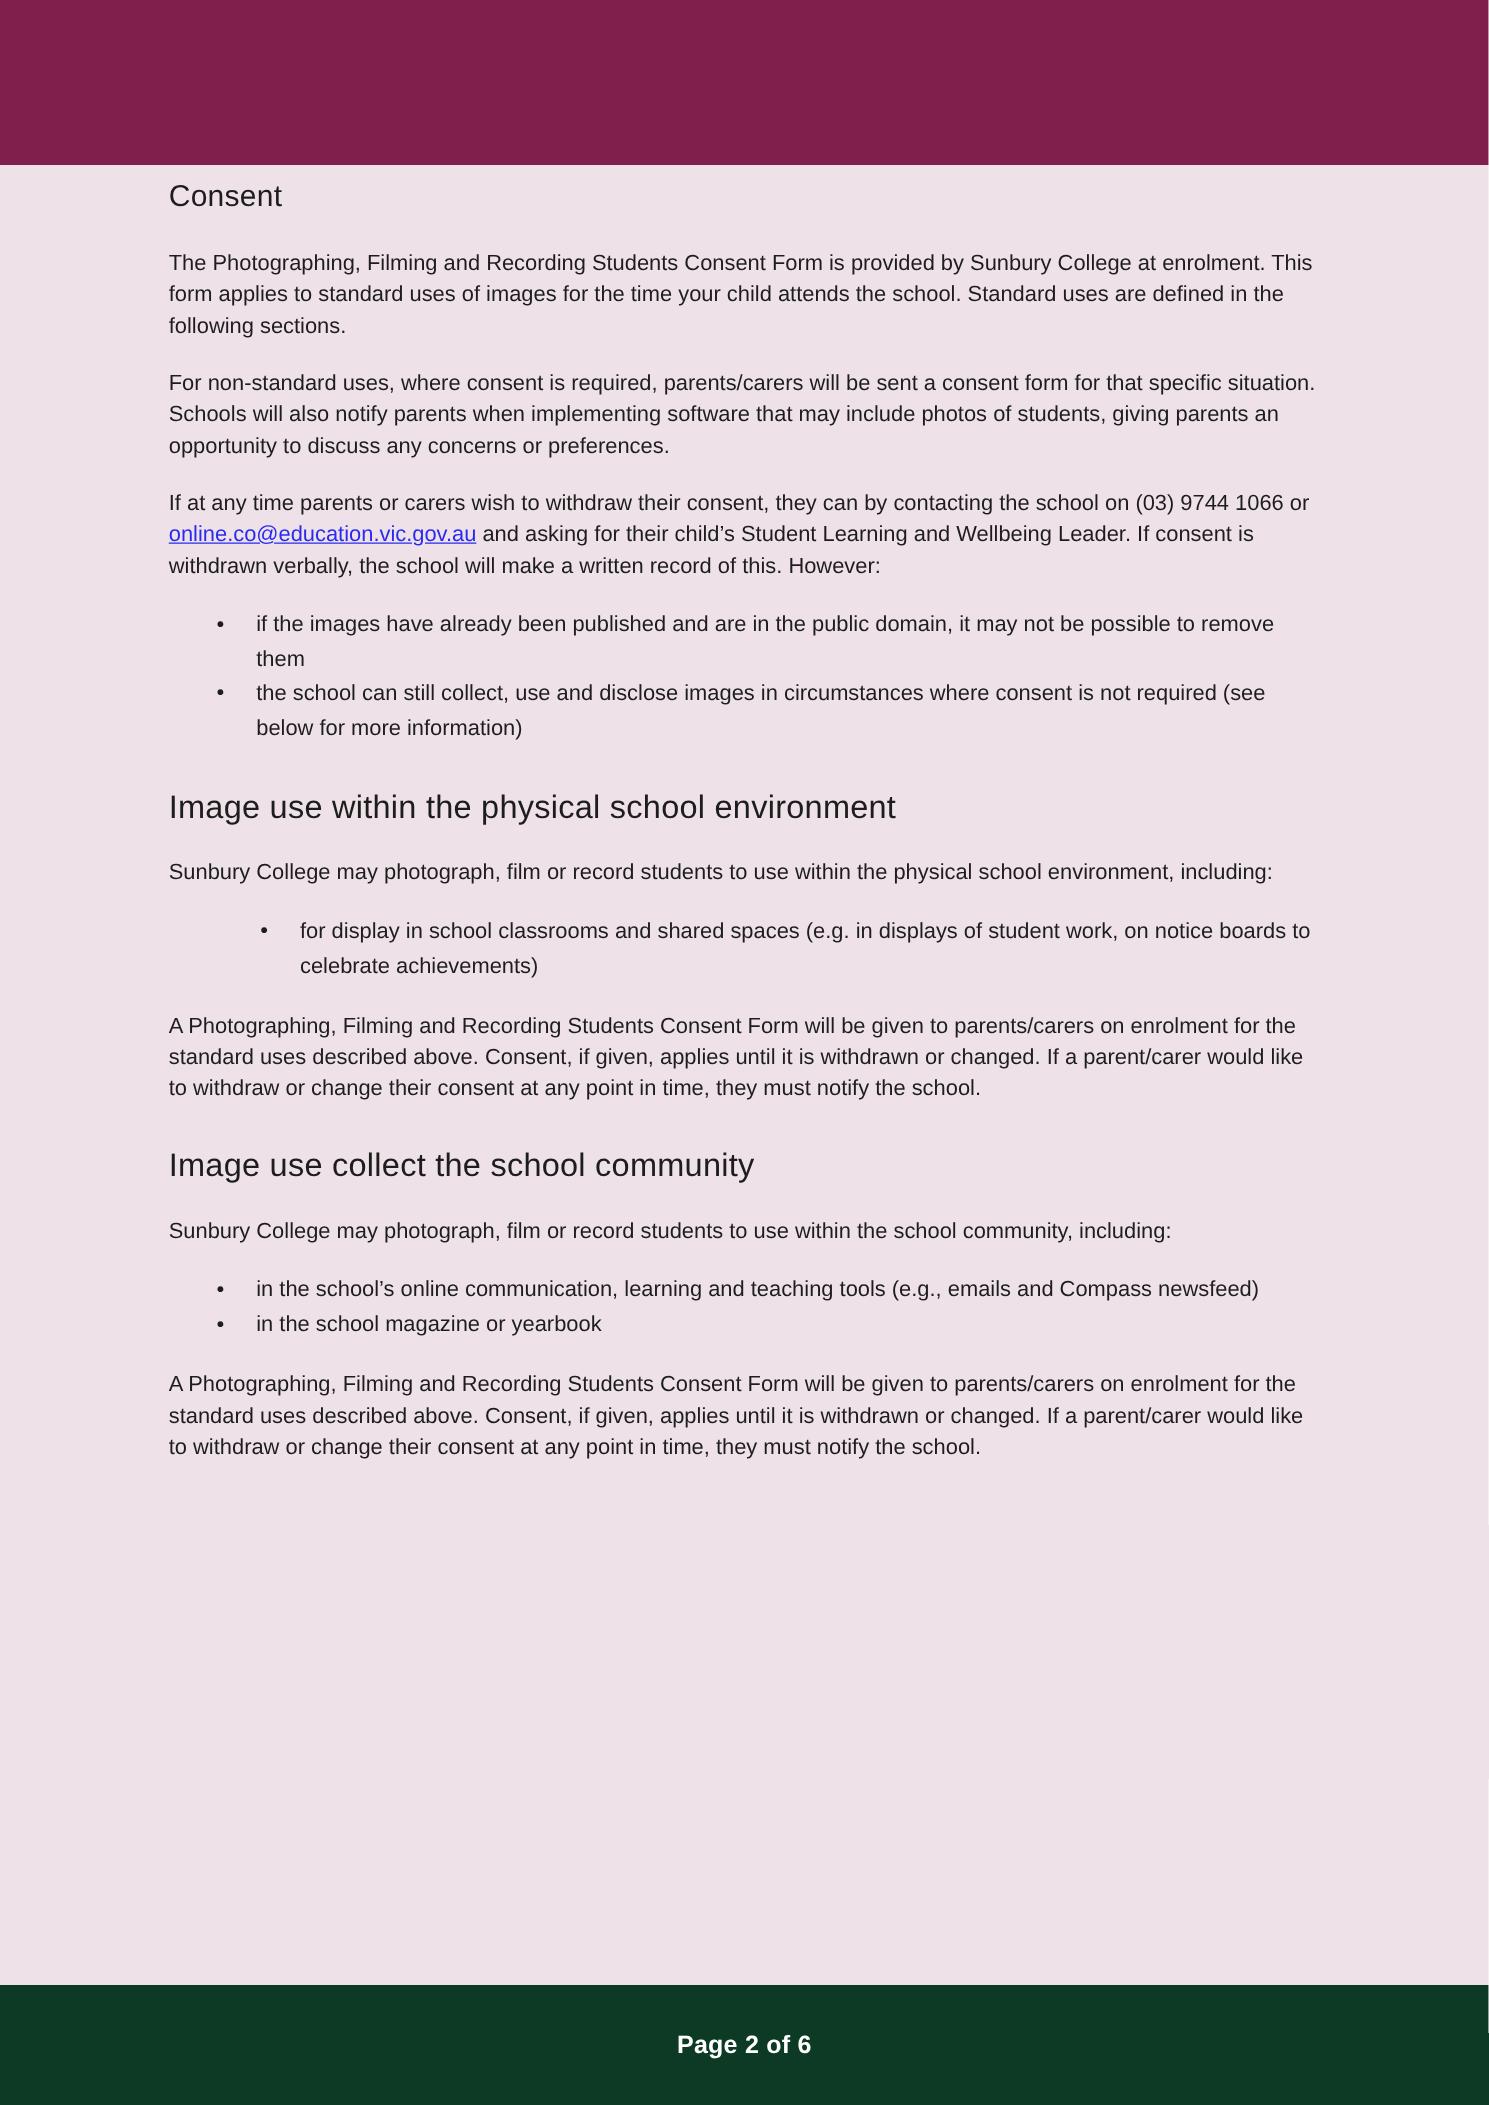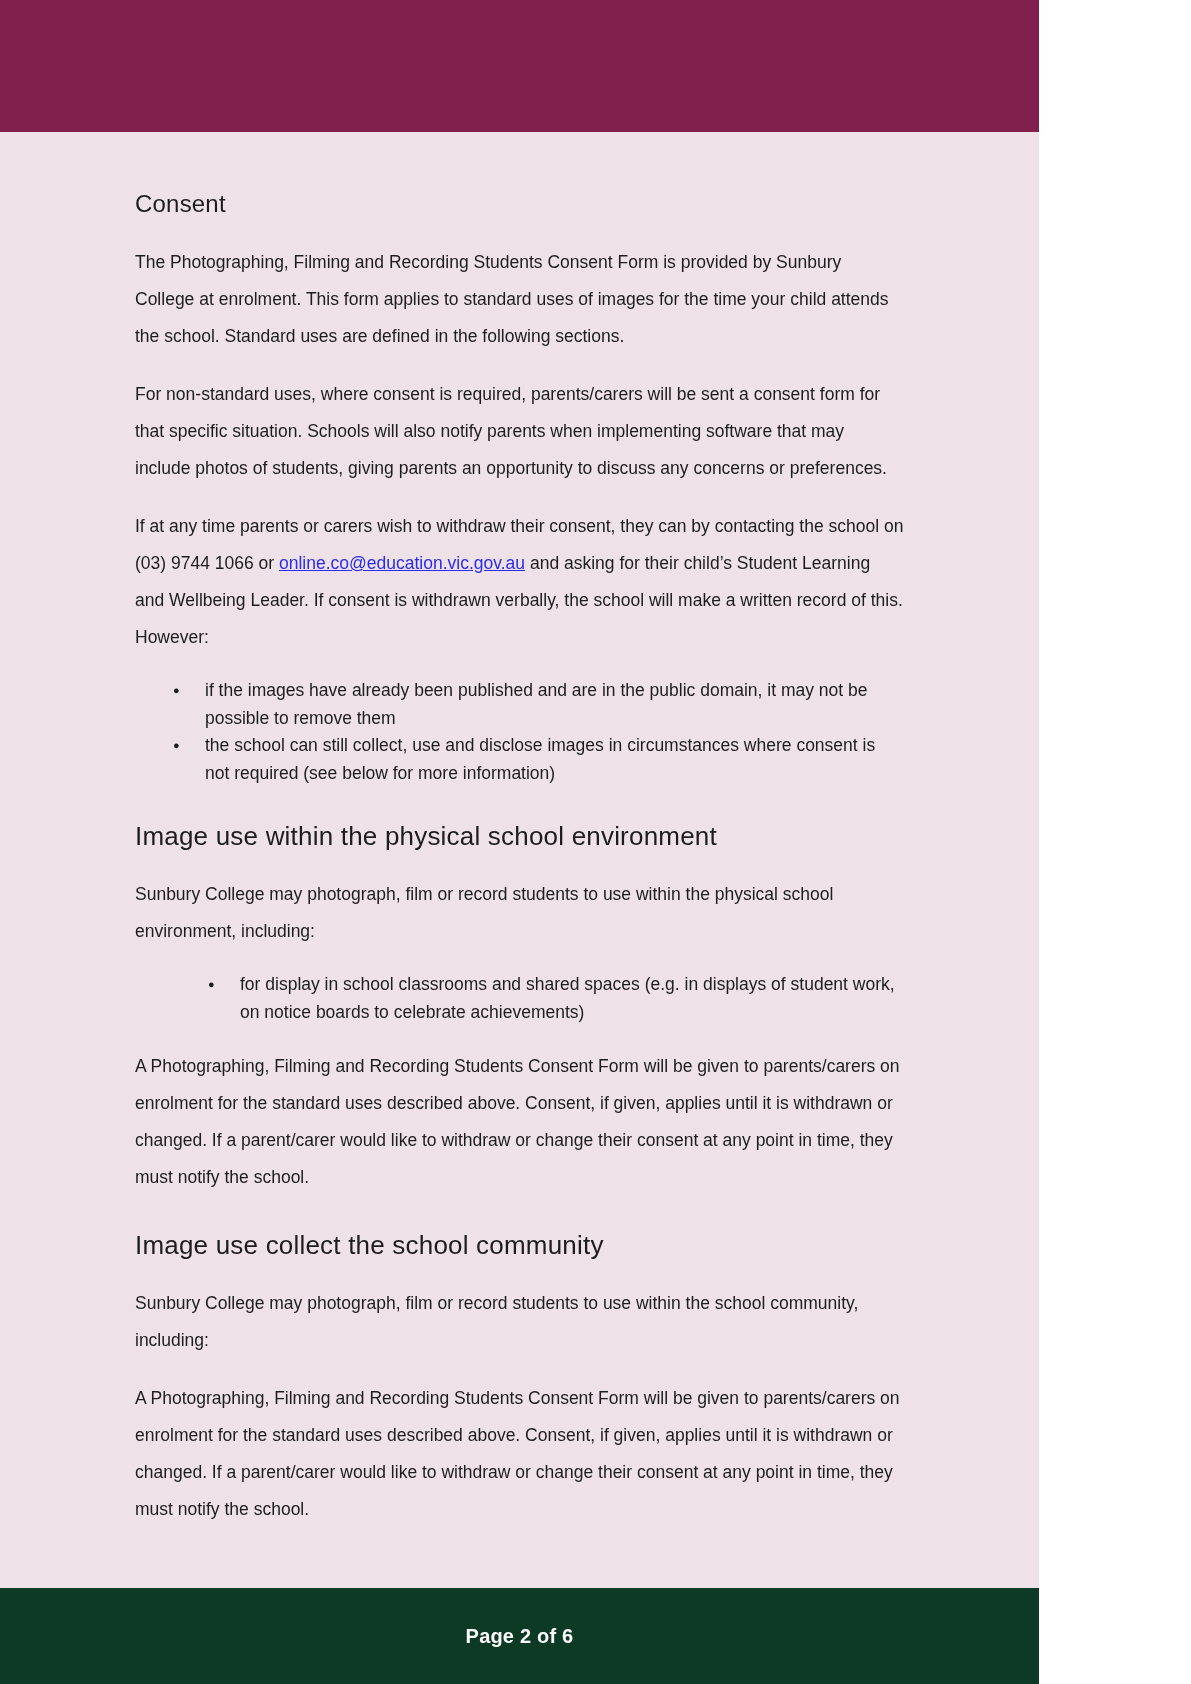--- a/index.html
+++ b/index.html
@@ -2,27 +2,26 @@
 <html style="--header-color: #811f4c; --body-background: #eee2e8; --footer-color: #0c3a25; --link-color: #2b2bf0; --text-color: #1d1d1d; --footer-text-color: #ffffff;"><head>
 <meta charset="utf-8">
 <style>
   * { margin: 0; padding: 0; box-sizing: border-box; }
   html, body { background: #ffffff; }
   body {
     font-family: "Liberation Sans", "DejaVu Sans", sans-serif;
     color: var(--text-color, #1d1d1d);
   }
   .page {
-    width: 1039px;
+    width: 1191px;
     height: 1684px;
     display: flex;
     flex-direction: column;
     background: var(--body-background, #eee2e8);
     overflow: hidden;
-    gap: 46px;
   }
   .band-top {
     height: 132px;
     flex: 0 0 132px;
     background: var(--header-color, #811f4c);
   }
   .content {
     flex: 1 1 auto;
     padding: 12px 135px 0 135px;
     overflow: hidden;
@@ -36,21 +35,21 @@
   }
   h2.doc-h2 {
     font-size: 26px;
     font-weight: 400;
     color: var(--text-color, #1d1d1d);
     margin: 34px 0 24px 0;
     letter-spacing: 0.2px;
   }
   p.doc-p {
     font-size: 17.5px;
-    line-height: 37px;
+    line-height: 25px;
     margin: 0 0 21px 0;
   }
   ul.doc-list {
     list-style: none;
     margin: 2px 0 22px 0;
     padding: 0;
   }
   ul.doc-list li {
     position: relative;
     font-size: 17.5px;
@@ -116,20 +115,24 @@
     <ul class="doc-list lvl2">
       <li>for display in school classrooms and shared spaces (e.g. in displays of student work, on notice boards to celebrate achievements)</li>
     </ul>
 
     <p class="doc-p">A Photographing, Filming and Recording Students Consent Form will be given to parents/carers on enrolment for the standard uses described above. Consent, if given, applies until it is withdrawn or changed. If a parent/carer would like to withdraw or change their consent at any point in time, they must notify the school.</p>
 
     <h2 class="doc-h2">Image use collect the school community</h2>
 
     <p class="doc-p">Sunbury College may photograph, film or record students to use within the school community, including:</p>
 
+    <ul class="doc-list lvl1">
+      <li>in the school’s online communication, learning and teaching tools (e.g., emails and Compass newsfeed)</li>
+      <li>in the school magazine or yearbook</li>
+    </ul>
 
     <p class="doc-p">A Photographing, Filming and Recording Students Consent Form will be given to parents/carers on enrolment for the standard uses described above. Consent, if given, applies until it is withdrawn or changed. If a parent/carer would like to withdraw or change their consent at any point in time, they must notify the school.</p>
 
   </div>
 
   <div class="band-bottom">
     <span class="page-label">Page 2 of 6</span>
   </div>
 
 </div>

